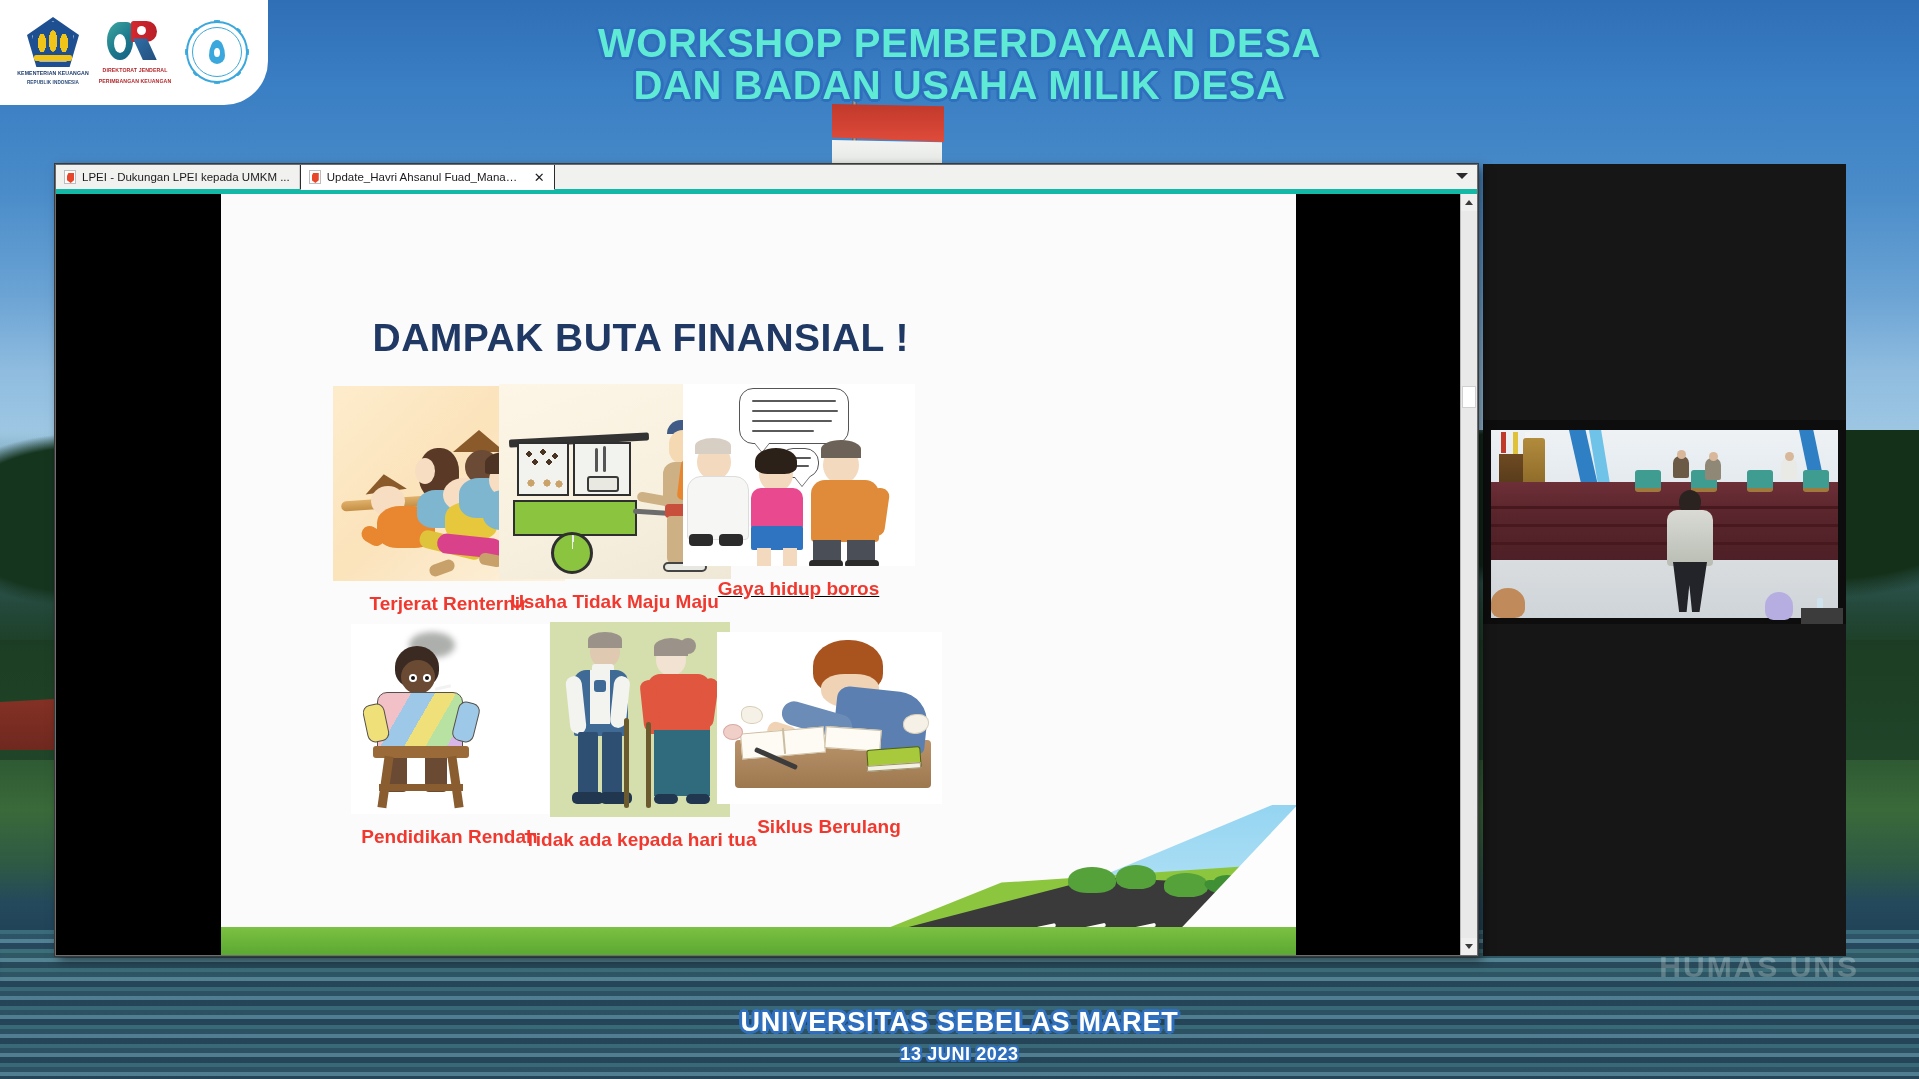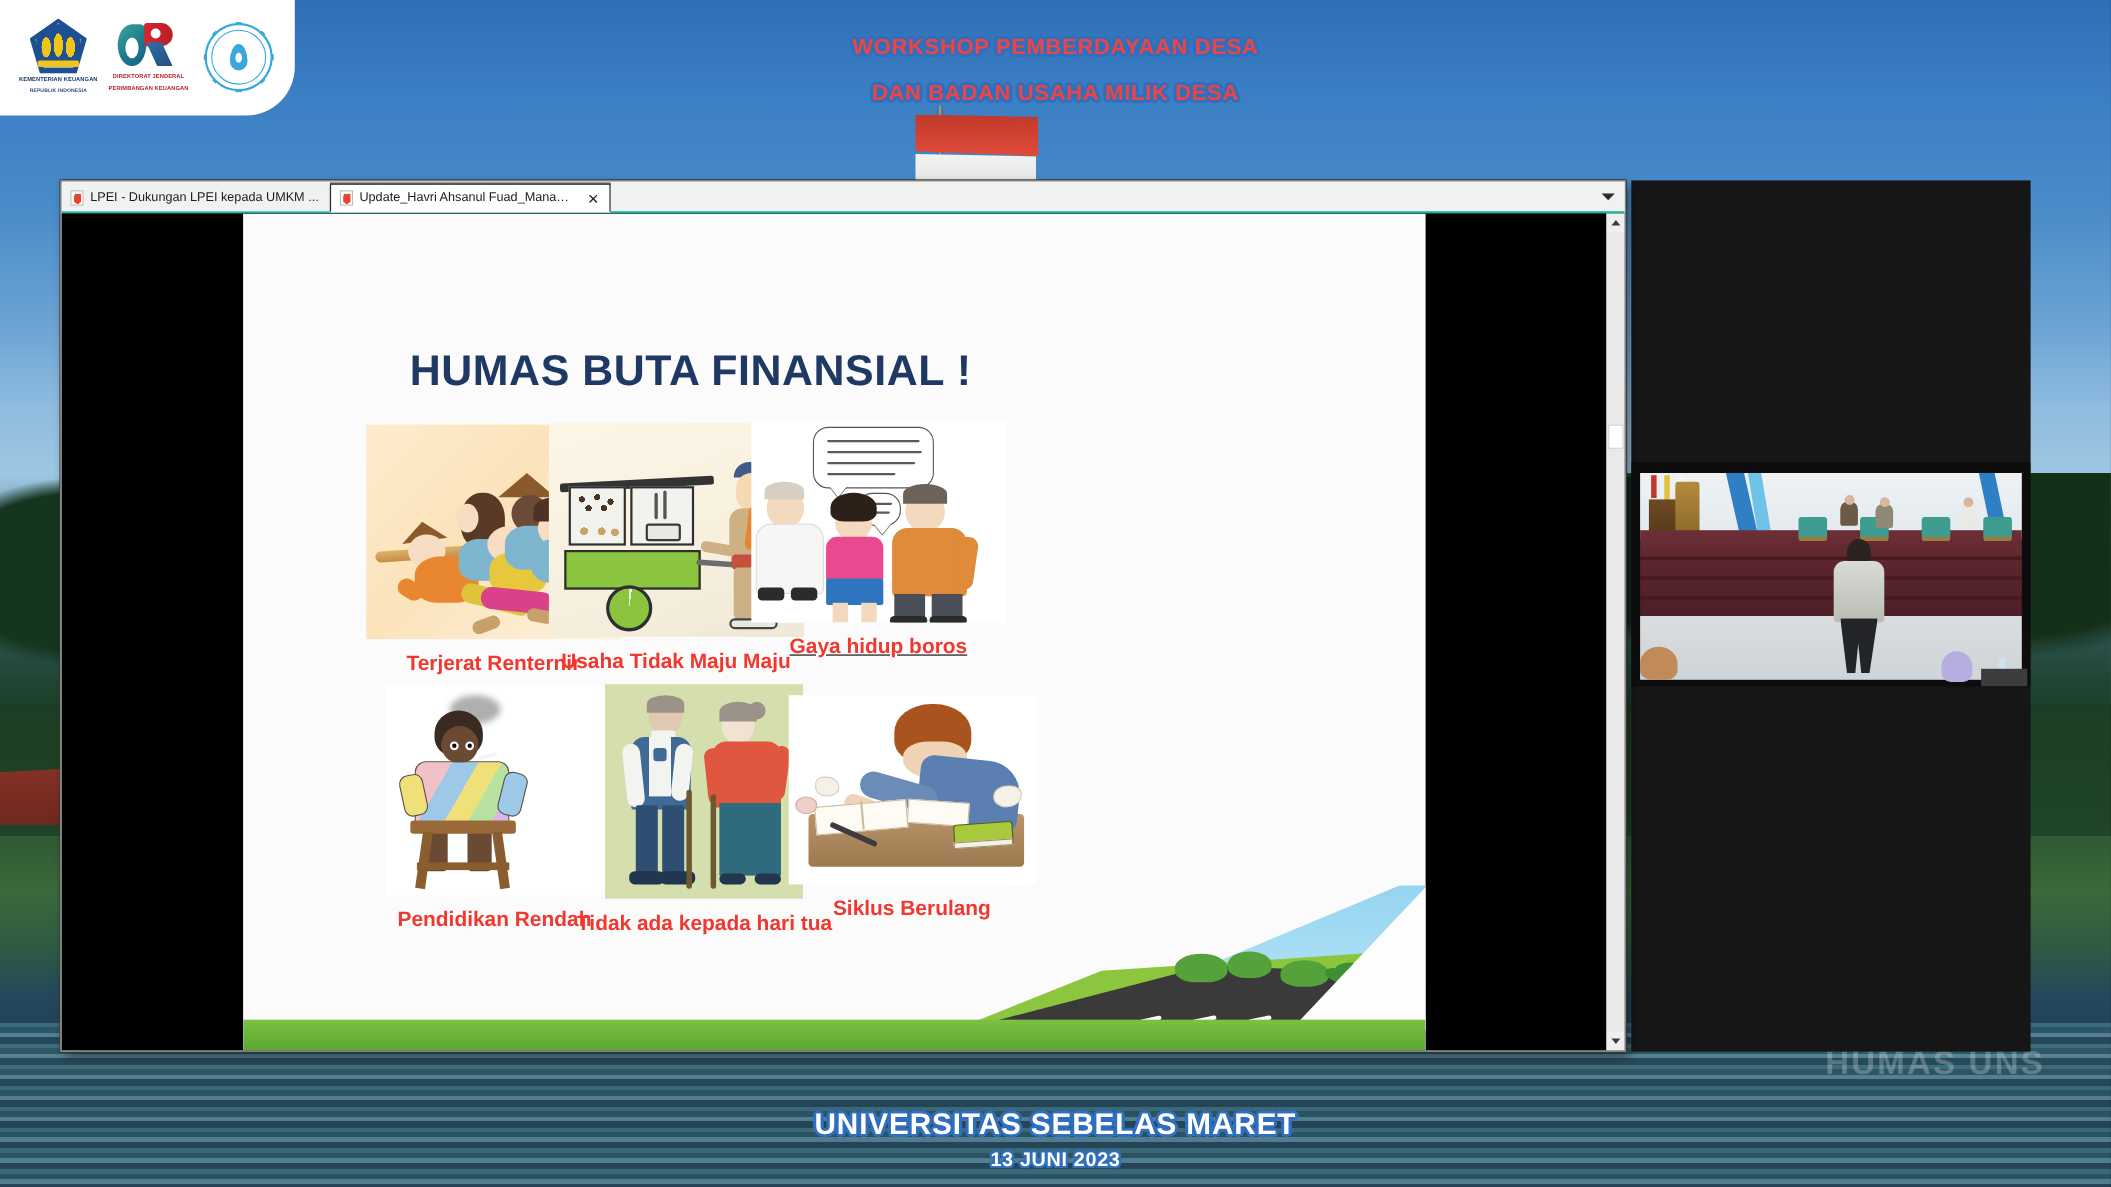--- a/index.html
+++ b/index.html
@@ -212,24 +212,24 @@
 
   
   #event-title {
     position: absolute;
     left: 0; right: 0; top: 22px;
     text-align: center;
     z-index: 20;
     pointer-events: none;
   }
   #event-title .line {
-    font-size: 20px;
+    font-size: 40px;
     font-weight: 800;
     letter-spacing: .6px;
-    color: #ef4444;
+    color: #5eead4;
     line-height: 42px;
     text-shadow:
       -2px -2px 0 #2f6fbd,  2px -2px 0 #2f6fbd,
       -2px  2px 0 #2f6fbd,  2px  2px 0 #2f6fbd,
       -3px 0 0 #2f6fbd, 3px 0 0 #2f6fbd,
       0 -3px 0 #2f6fbd, 0 3px 0 #2f6fbd;
   }
 
   
   #event-footer {
@@ -272,21 +272,21 @@
   }
 
   
   #tab-strip {
     height: 29px;
     background: #f1f1ef;
     display: flex;
     align-items: flex-end;
     position: relative;
     flex: none;
-    border-bottom: 2px solid #14b8a6;
+    border-bottom: 5px solid #14b8a6;
   }
   .tab {
     height: 24px;
     display: flex;
     align-items: center;
     gap: 6px;
     padding: 0 9px 0 8px;
     font-size: 11.5px;
     color: #1b1b1b;
     white-space: nowrap;
@@ -689,21 +689,21 @@
         <span class="chev-down"></span>
       </div>
     </div>
 
     <div id="viewer-body">
 
       <div id="viewer-canvas">
 
         <div id="slide">
 
-          <div id="slide-title">HUMAS BUTA FINANSIAL !</div>
+          <div id="slide-title">DAMPAK BUTA FINANSIAL !</div>
 
           <div class="cell" style="left:112px; top:192px;">
             <div class="thumb ill-renternir">
               <div class="pole"></div>
 
               <div class="hat-cone" style="left:26px; top:86px; transform:scale(.8) rotate(-8deg);"></div>
               <div class="head-blob" style="left:38px; top:100px; width:34px;height:30px;background:#f7ddc2;"></div>
               <div class="body-blob" style="left:44px; top:120px; width:58px;height:42px;background:#e8872f;"></div>
               <div class="limb" style="left:86px; top:150px; width:64px;height:18px;background:#dfc33a; transform:rotate(14deg);"></div>
               <div class="limb" style="left:28px; top:142px; width:24px;height:16px;background:#e8872f; transform:rotate(30deg);"></div>

